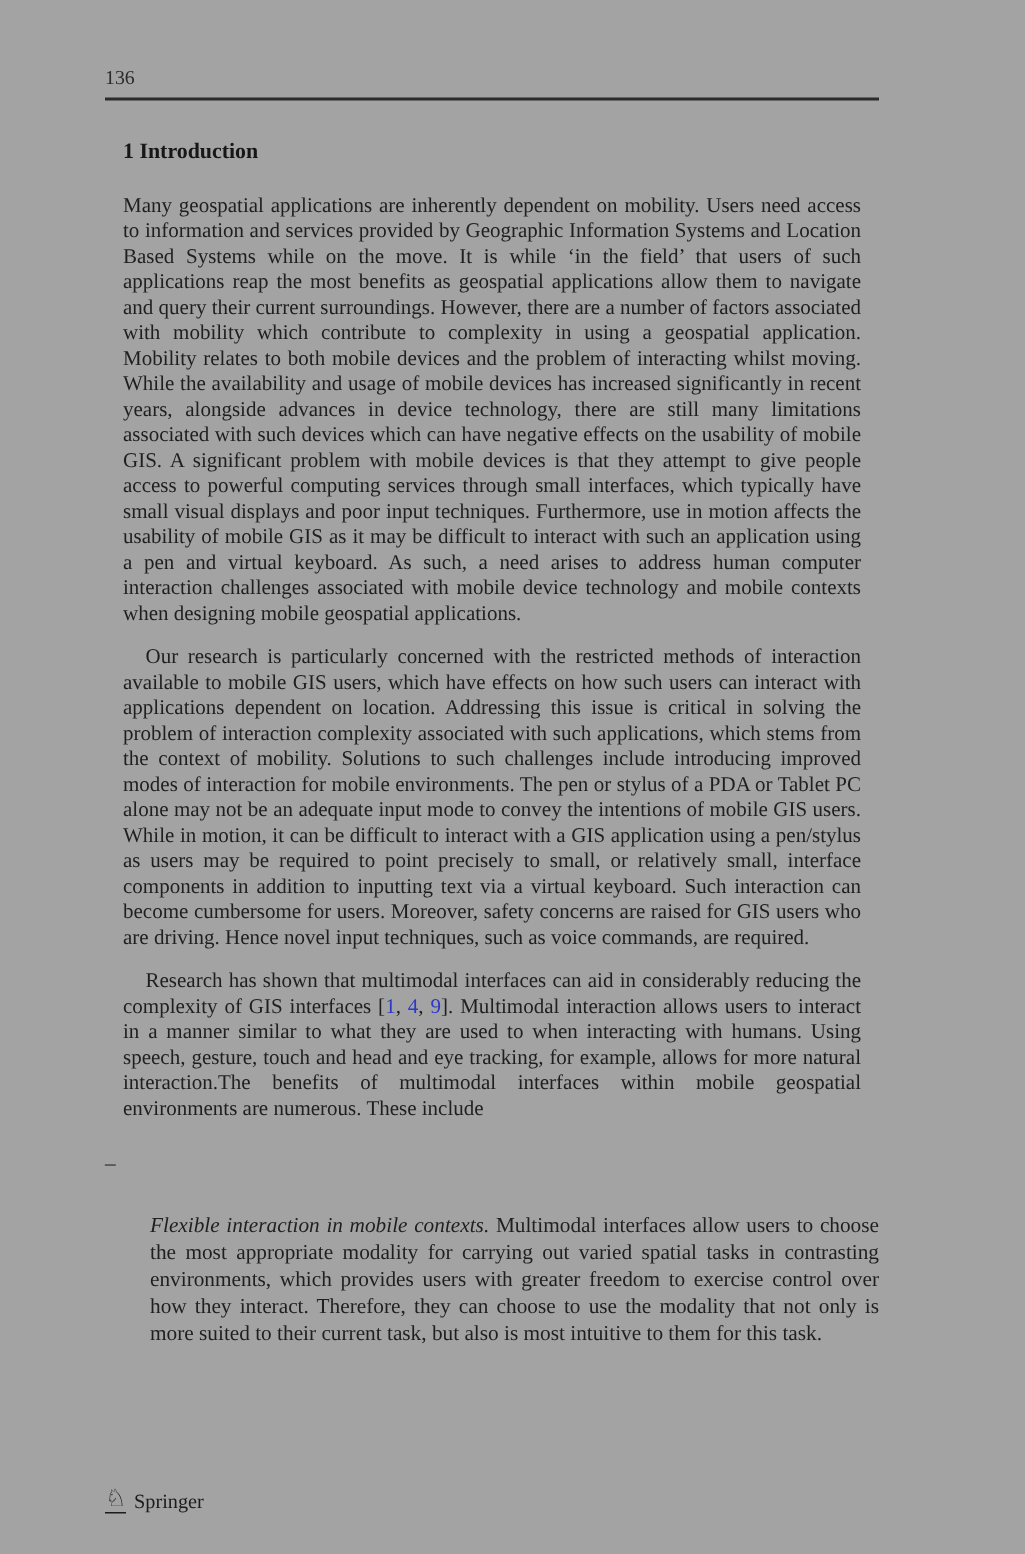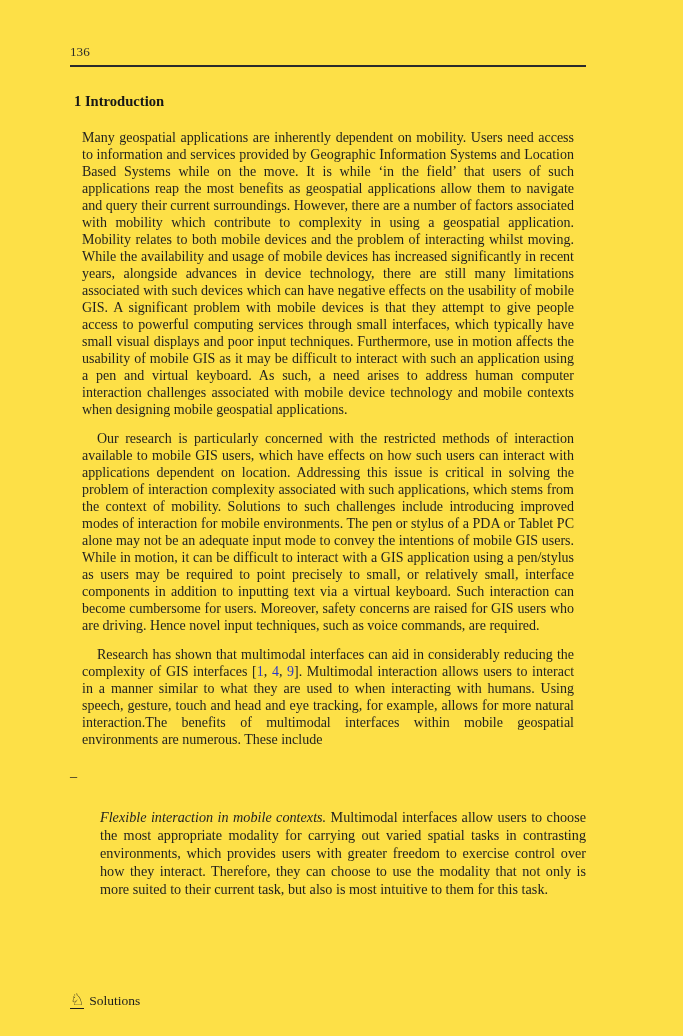--- a/index.html
+++ b/index.html
@@ -4,21 +4,21 @@
 <style>
   html, body {
     margin: 0;
     padding: 0;
     background: #ffffff;
   }
   .page {
     position: relative;
     width: 683px;
     height: 1036px;
-    background: #fde047;
+    background: #a3a3a3;
     font-family: "Liberation Serif", "DejaVu Serif", serif;
     color: var(--body-text, #1f1f1f);
     box-sizing: border-box;
     padding: 44px 97px 0 70px;
     overflow: hidden;
   }
   .page-header {
     display: flex;
     justify-content: space-between;
     align-items: baseline;
@@ -28,21 +28,21 @@
   }
   .header-rule {
     border: none;
     height: 2px;
     background: #2b2b2b;
     margin: 0 0 0 0;
   }
   .section-heading {
     font-size: 14.6px;
     font-weight: bold;
-    margin: 26px 0 0 4px;
+    margin: 26px 0 0 12px;
     color: #171717;
   }
   .body-text {
     margin-top: 19px;
   }
   .para {
     font-size: 14px;
     line-height: 17px;
     text-align: justify;
     margin: 12px;
@@ -113,16 +113,16 @@
 
   <ul class="benefit-list">
     <li class="benefit-item">
       <span class="benefit-marker">–</span>
       <span class="benefit-body"><span class="benefit-lead">Flexible interaction in mobile contexts.</span><span> Multimodal interfaces allow users to choose the most appropriate modality for carrying out varied spatial tasks in contrasting environments, which provides users with greater freedom to exercise control over how they interact. Therefore, they can choose to use the modality that not only is more suited to their current task, but also is most intuitive to them for this task.</span></span>
     </li>
   </ul>
 
   <footer class="page-footer">
     <span class="springer-logo">♘</span>
-    <span>Solutions</span>
+    <span>Springer</span>
   </footer>
 
 </div>
 
 </body></html>

